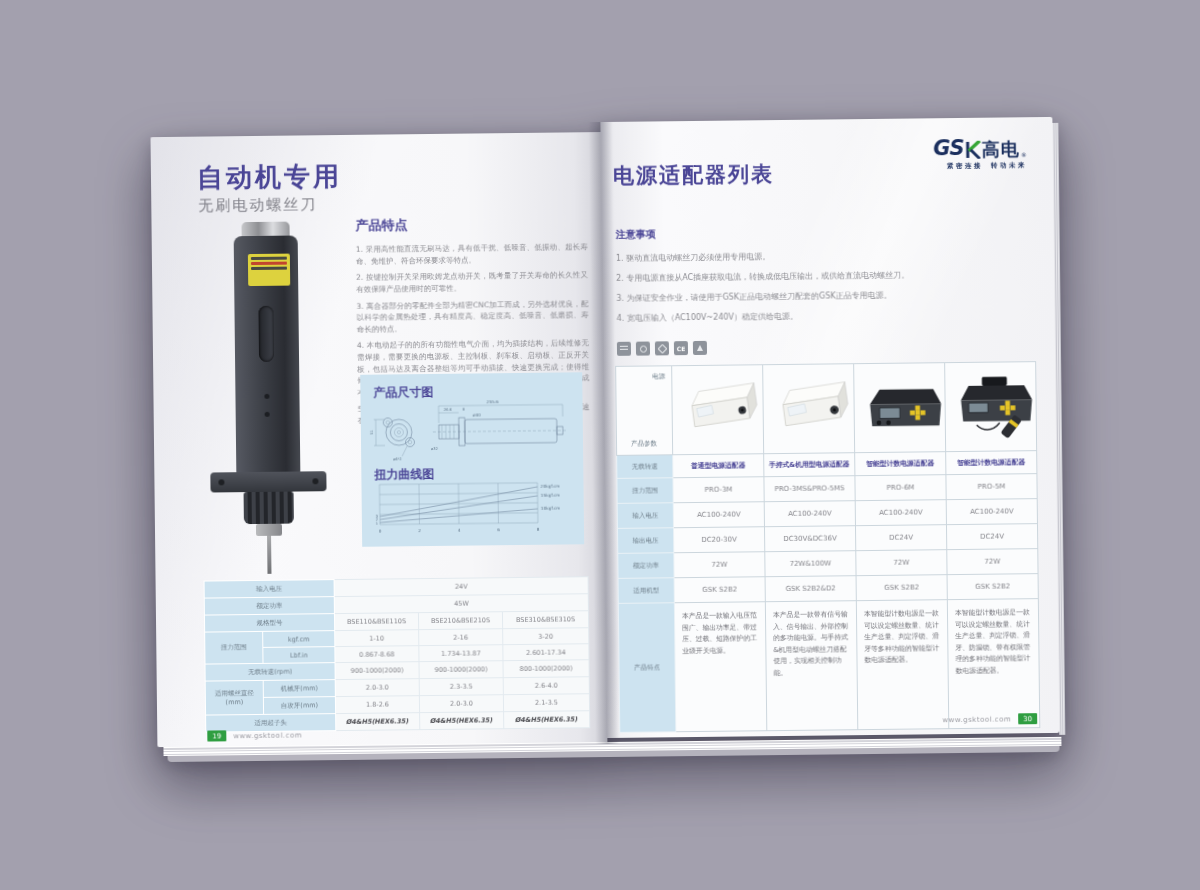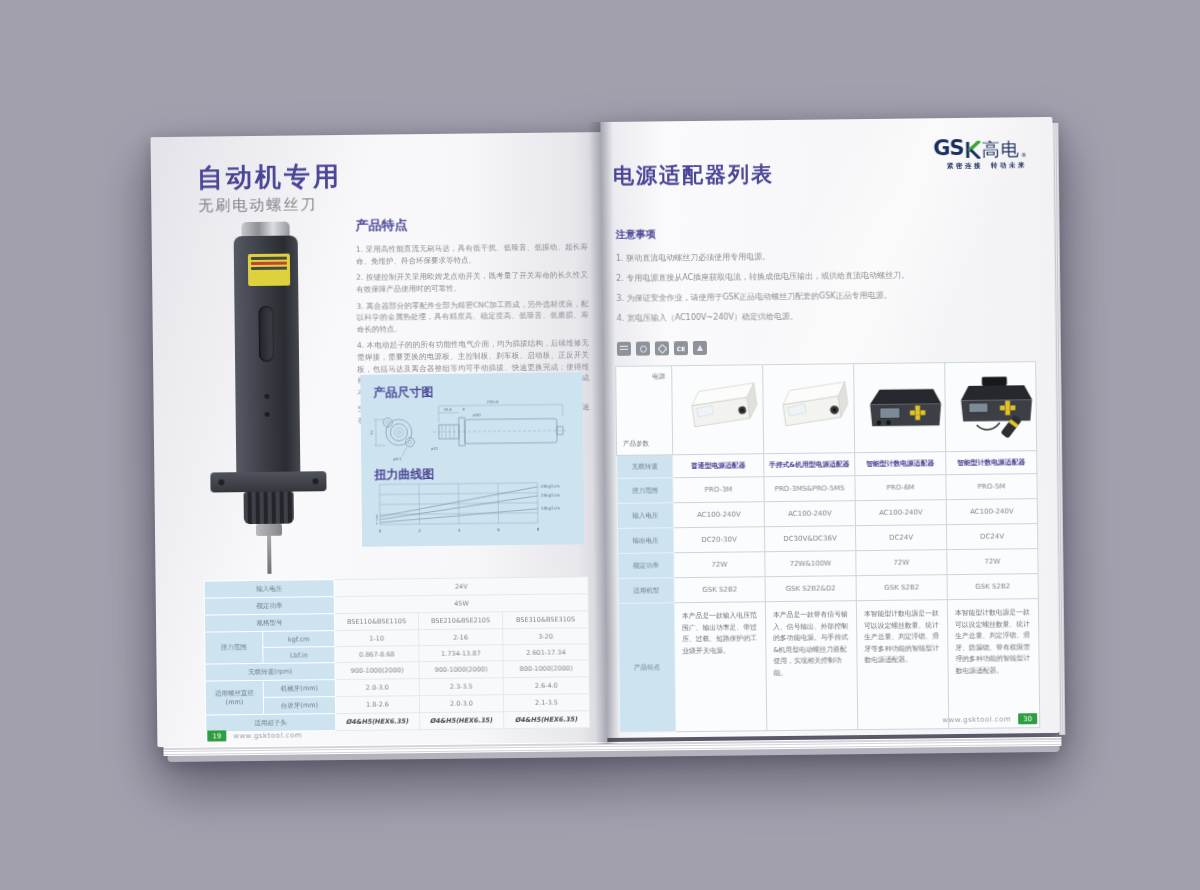--- a/index.html
+++ b/index.html
@@ -82,23 +82,23 @@
   .spec-table{left:48px;top:444px;width:384px;border-collapse:collapse;table-layout:fixed;}
   .spec-table td{border:1px solid #e3eaef;font-size:6.5px;color:#85858b;text-align:center;padding:3.5px 2px;background:#f7f9fa;}
   .spec-table td.lbl{background:#cde3f0;color:#6e7e8a;border-color:#ffffff;}
   .spec-table td.bit{font-style:italic;font-weight:bold;color:#4b4b50;margin-left:46px;}
   .lp-footer{left:50px;top:594px;display:flex;align-items:center;gap:7px;}
   .page-badge{background:#2f9e41;color:#fff;font-size:7px;padding:1.5px 5px;border-radius:1px;}
   .footer-url{font-size:7px;color:#9a9aa1;letter-spacing:0.5px;}
   
   .logo{right:26px;top:20px;text-align:right;}
   .logo-row{display:flex;align-items:flex-end;justify-content:flex-end;gap:1px;}
-  .logo-gs{font-size:21px;font-weight:800;color:#1b2f5e;letter-spacing:-1px;line-height:1;}
+  .logo-gs{font-size:21px;font-weight:800;font-style:italic;color:#1b2f5e;letter-spacing:-1px;line-height:1;}
   .logo-k{width:16px;height:18px;display:inline-block;}
-  .logo-cn{font-size:18px;font-weight:normal;color:#1b2f5e;line-height:1;letter-spacing:1px;}
+  .logo-cn{font-size:18px;font-weight:bold;color:#1b2f5e;line-height:1;letter-spacing:1px;}
   .logo-reg{font-size:6px;color:#1b2f5e;vertical-align:top;line-height:1;}
   .logo-tagline{margin-top:3px;font-size:6.5px;color:#1b2f5e;letter-spacing:2.5px;display:flex;gap:8px;justify-content:flex-end;font-weight:bold;}
   .rp-title{left:12px;top:40px;margin:0;font-size:21px;font-weight:600;color:#4a4596;letter-spacing:2px;}
   .notes{left:14px;top:106px;width:404px;}
   .notes *{position:static;}
   .notes-head{font-size:10px;font-weight:bold;color:#4a4596;margin-bottom:11px;}
   .note-item{font-size:8px;color:#8b8b91;margin:0 0 9px 0;}
   .certs{left:14px;top:220px;display:flex;gap:5px;}
   .cert{width:14px;height:14px;background:#8e939b;border-radius:2px;color:#fff;font-size:6px;font-weight:bold;
     display:flex;align-items:center;justify-content:center;position:relative;}
@@ -114,21 +114,21 @@
   .rp-table td.lbl{background:#cde3f0;color:#6e7e8a;font-size:6.5px;border-color:#e9f1f6;}
   .rp-table td.ptype{font-weight:bold;color:#4a4596;font-size:6.8px;}
   .rp-table td.img-cell{height:84px;background:#fbfcfd;}
   .rp-table td.feature{font-size:6.8px;line-height:1.7;color:#6f6f76;text-align:left;vertical-align:top;padding:8px 7px;height:112px;}
   .rp-table tr.r-type td{height:18px;}
   .rp-table tr.r-mid td{height:20px;}
   .diag{position:relative;background:
     linear-gradient(to bottom right,rgba(0,0,0,0) 49.5%,#9fb8c6 49.5%,#9fb8c6 50.3%,rgba(0,0,0,0) 50.3%),#cde3f0;}
   .diag span{position:absolute;font-size:6.5px;color:#6e7e8a;}
   .diag .dt{top:6px;right:6px;}
-  .diag .db{bottom:6px;left:6px;}
+  .diag .db{bottom:6px;left:14px;}
   .rp-footer{right:22px;top:596px;display:flex;align-items:center;gap:7px;}
   .prod-svg{width:96px;height:76px;display:block;margin:0 auto;}
 </style>
 </head>
 <body>
 
 <div class="scene">
   <div class="book">
     <div class="stack-bottom"></div>
     <div class="cover-bottom"></div>

